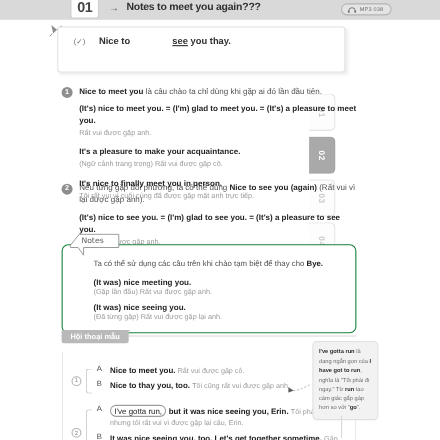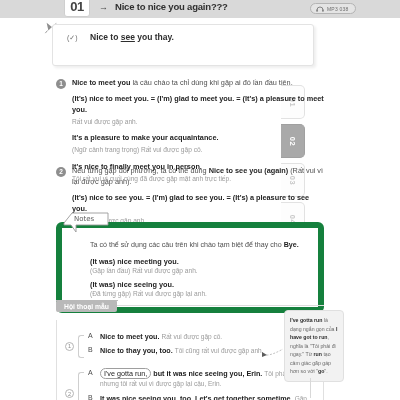--- a/index.html
+++ b/index.html
@@ -62,21 +62,21 @@
     position: absolute; left: 52px; top: 24px; width: 262px; height: 42px;
     background: #fff; border: 1px solid #e3e3e3; border-radius: 3px;
     box-shadow: 2px 2px 3px rgba(0,0,0,0.07);
   }
   .q-row { display:flex; align-items:baseline; gap: 9px; padding-left: 14px; }
   .q-row.r1 { padding-top: 9px; }
   .q-row.r2 { padding-top: 7px; }
   .q-mark { font-size: 7px; color:#6e6e6e; width:14px; }
   .q-txt { font-size: 8.5px; color:#5c5c5c; }
   .q-txt.bold { font-weight: bold; color:#2e2e2e; }
-  .q-txt u { text-decoration: underline; }
+  .q-txt u { text-decoration: underline; margin-left: 36px; }
   .pin {
     position:absolute; left: 44px; top: 20px; width: 14px; height: 14px;
   }
 
   
   .num-block { position: absolute; left: 56px; width: 268px; }
   .nb-head { display: flex; gap: 6px; }
   .circ-num {
     flex: 0 0 auto; width: 10px; height: 10px; border-radius: 50%;
     background: #8e8e8e; color: #fff; font-size: 6.5px; font-weight: bold;
@@ -85,21 +85,21 @@
   .nb-lead { font-size: 7.3px; line-height: 1.5; color: #4f4f4f; }
   .nb-lead b { color: #1f1f1f; }
   .nb-body { margin-left: 16px; margin-top: 5px; }
   .eqline { font-size: 7.3px; font-weight: bold; color: #232323; line-height:1.5; }
   .vi { font-size: 6.6px; color: #9a9a9a; line-height: 1.6; margin-top: 1px; }
   .en { font-size: 7.3px; font-weight: bold; color: #232323; line-height:1.5; margin-top: 6px; }
 
   
   .notes-wrap { position: absolute; left: 56px; top: 222px; width: 268px; }
   .notes-box {
-    border: 6px solid #15803d; border-radius: 6px; background: #fff;
+    border: 1px solid #15803d; border-radius: 6px; background: #fff;
     padding: 12px 14px 10px 28px; min-height: 60px;
   }
   .notes-tag {
     position: absolute; left: 6px; top: -10px; width: 48px; height: 21px;
   }
   .notes-tag .ntxt {
     position:absolute; left: 12px; top: 3px; font-size: 7px; color:#5d5d5d;
     font-family: "DejaVu Sans", sans-serif;
   }
   .notes-lead { font-size: 7.1px; color:#4f4f4f; line-height:1.5; }
@@ -162,21 +162,21 @@
 </style>
 </head>
 <body>
 
 <div class="page">
 
   <div class="header">
     <div class="hdr-inner">
       <div class="unit-box">01</div>
       <span class="arrow-g">→</span>
-      <span class="unit-title">Nice to nice you again???</span>
+      <span class="unit-title">Notes to meet you again???</span>
     </div>
     <div class="mp3-badge">
       <svg class="hp-ic" viewBox="0 0 16 12">
         <path d="M2 8 A6 6 0 0 1 14 8" fill="none" stroke="#6d6d6d" stroke-width="1.6"></path>
         <rect x="0.6" y="7" width="3" height="4.4" rx="1.3" fill="#6d6d6d"></rect>
         <rect x="12.4" y="7" width="3" height="4.4" rx="1.3" fill="#6d6d6d"></rect>
       </svg>
       <span class="lbl">MP3 038</span>
     </div>
   </div>

